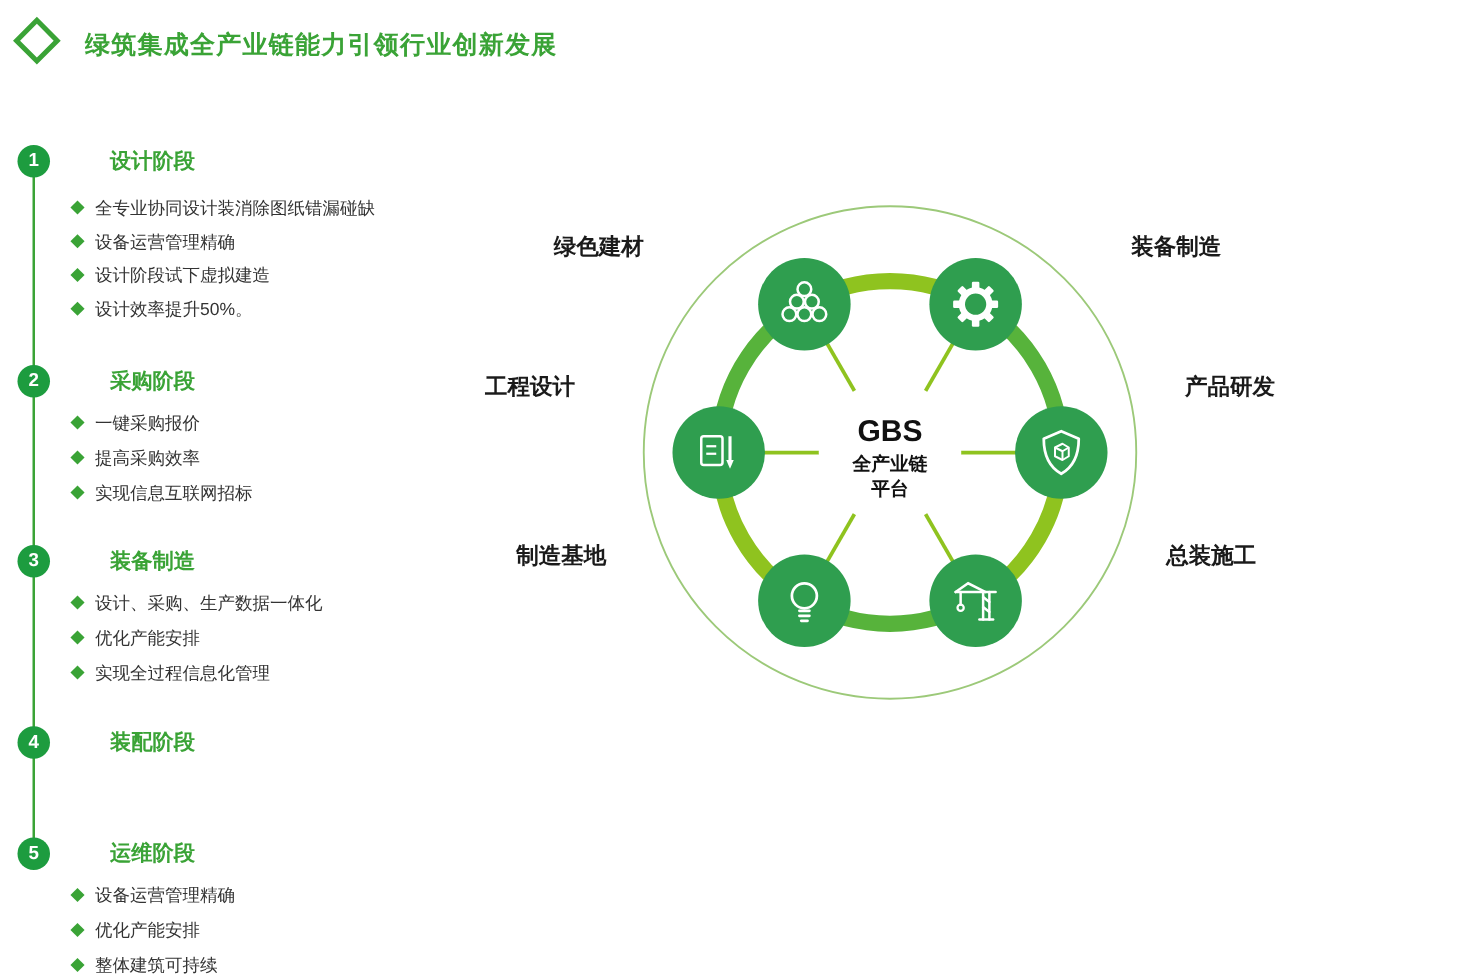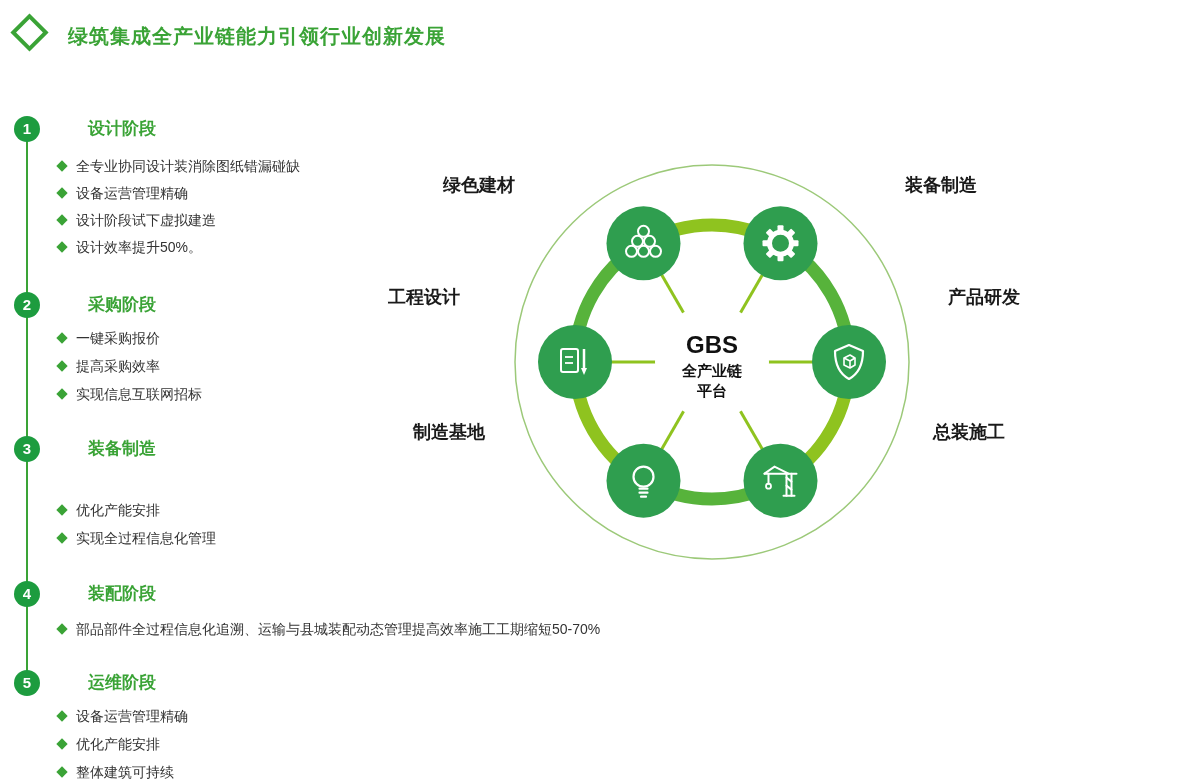--- a/index.html
+++ b/index.html
@@ -41,21 +41,21 @@
     position:absolute;left:88px;font-size:17px;font-weight:bold;
     color:var(--green);line-height:24px;white-space:nowrap;font-family:Liberation Serif, serif;
   }
   .bullet-row{position:absolute;left:58px;display:flex;align-items:center;height:20px;}
   .bullet-diamond{width:8px;height:8px;background:var(--green);transform:rotate(45deg);margin-right:10px;flex:none;}
   .bullet-text{font-size:14px;color:var(--text);line-height:20px;white-space:nowrap;}
 
   
   .diagram{position:absolute;left:390px;top:110px;width:645px;height:525px;}
   .node-label{
-    position:absolute;font-size:18px;font-weight:bold;color:#1a1a1a;white-space:nowrap;
+    position:absolute;font-size:18px;font-weight:bold;color:#1a1a1a;white-space:nowrap;margin-top:12px;
   }
   svg text{font-family:"Liberation Sans","DejaVu Sans",sans-serif;}
 </style>
 </head>
 <body>
 
 <div class="page">
 
   <div class="diamond-logo"></div>
   <div class="page-title">绿筑集成全产业链能力引领行业创新发展</div>
@@ -91,35 +91,35 @@
     <span class="bullet-diamond"></span>
     <span class="bullet-text">提高采购效率</span>
   </div>
   <div class="bullet-row" style="top:384px">
     <span class="bullet-diamond"></span>
     <span class="bullet-text">实现信息互联网招标</span>
   </div>
 
   <div class="tl-num" style="top:436px">3</div>
   <div class="tl-title" style="top:437px">装备制造</div>
+  <div class="bullet-row" style="top:472px">
+    <span class="bullet-diamond"></span>
+    <span class="bullet-text">设计、采购、生产数据一体化</span>
+  </div>
   <div class="bullet-row" style="top:500px">
     <span class="bullet-diamond"></span>
     <span class="bullet-text">优化产能安排</span>
   </div>
   <div class="bullet-row" style="top:528px">
     <span class="bullet-diamond"></span>
     <span class="bullet-text">实现全过程信息化管理</span>
   </div>
 
   <div class="tl-num" style="top:581px">4</div>
   <div class="tl-title" style="top:582px">装配阶段</div>
-  <div class="bullet-row" style="top:619px">
-    <span class="bullet-diamond"></span>
-    <span class="bullet-text">部品部件全过程信息化追溯、运输与县城装配动态管理提高效率施工工期缩短50-70%</span>
-  </div>
 
   <div class="tl-num" style="top:670px">5</div>
   <div class="tl-title" style="top:671px">运维阶段</div>
   <div class="bullet-row" style="top:706px">
     <span class="bullet-diamond"></span>
     <span class="bullet-text">设备运营管理精确</span>
   </div>
   <div class="bullet-row" style="top:734px">
     <span class="bullet-diamond"></span>
     <span class="bullet-text">优化产能安排</span>

